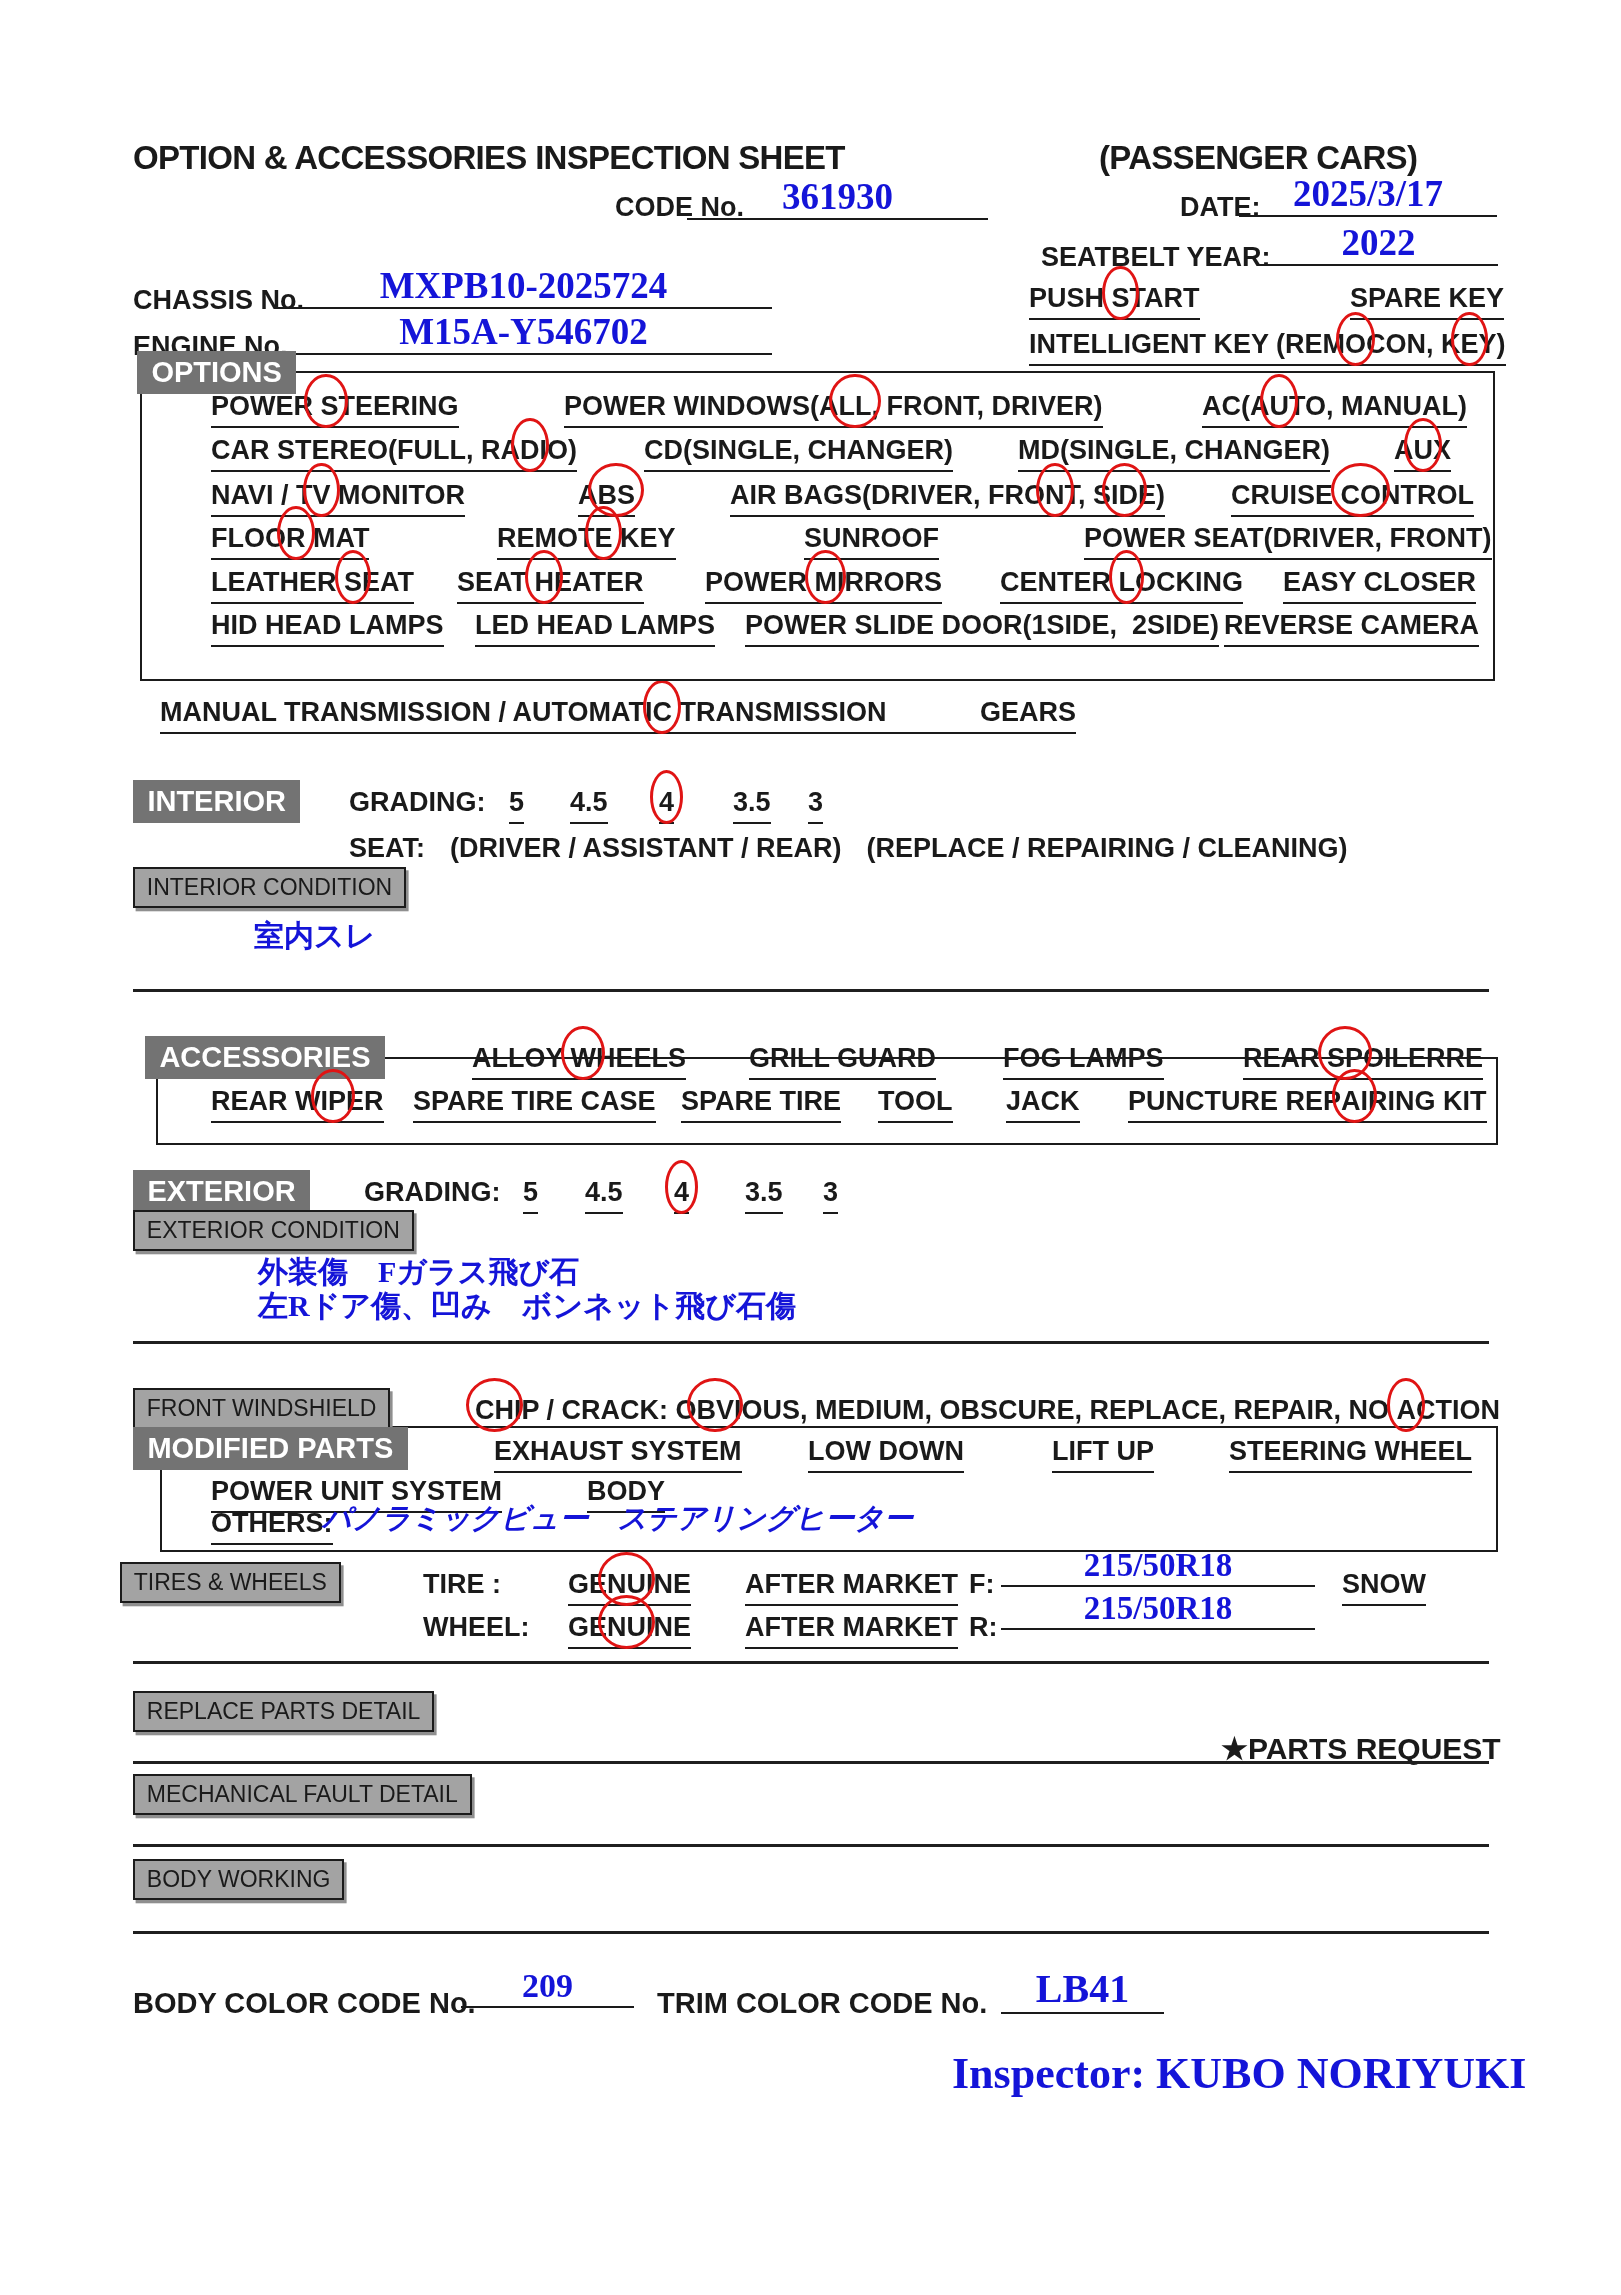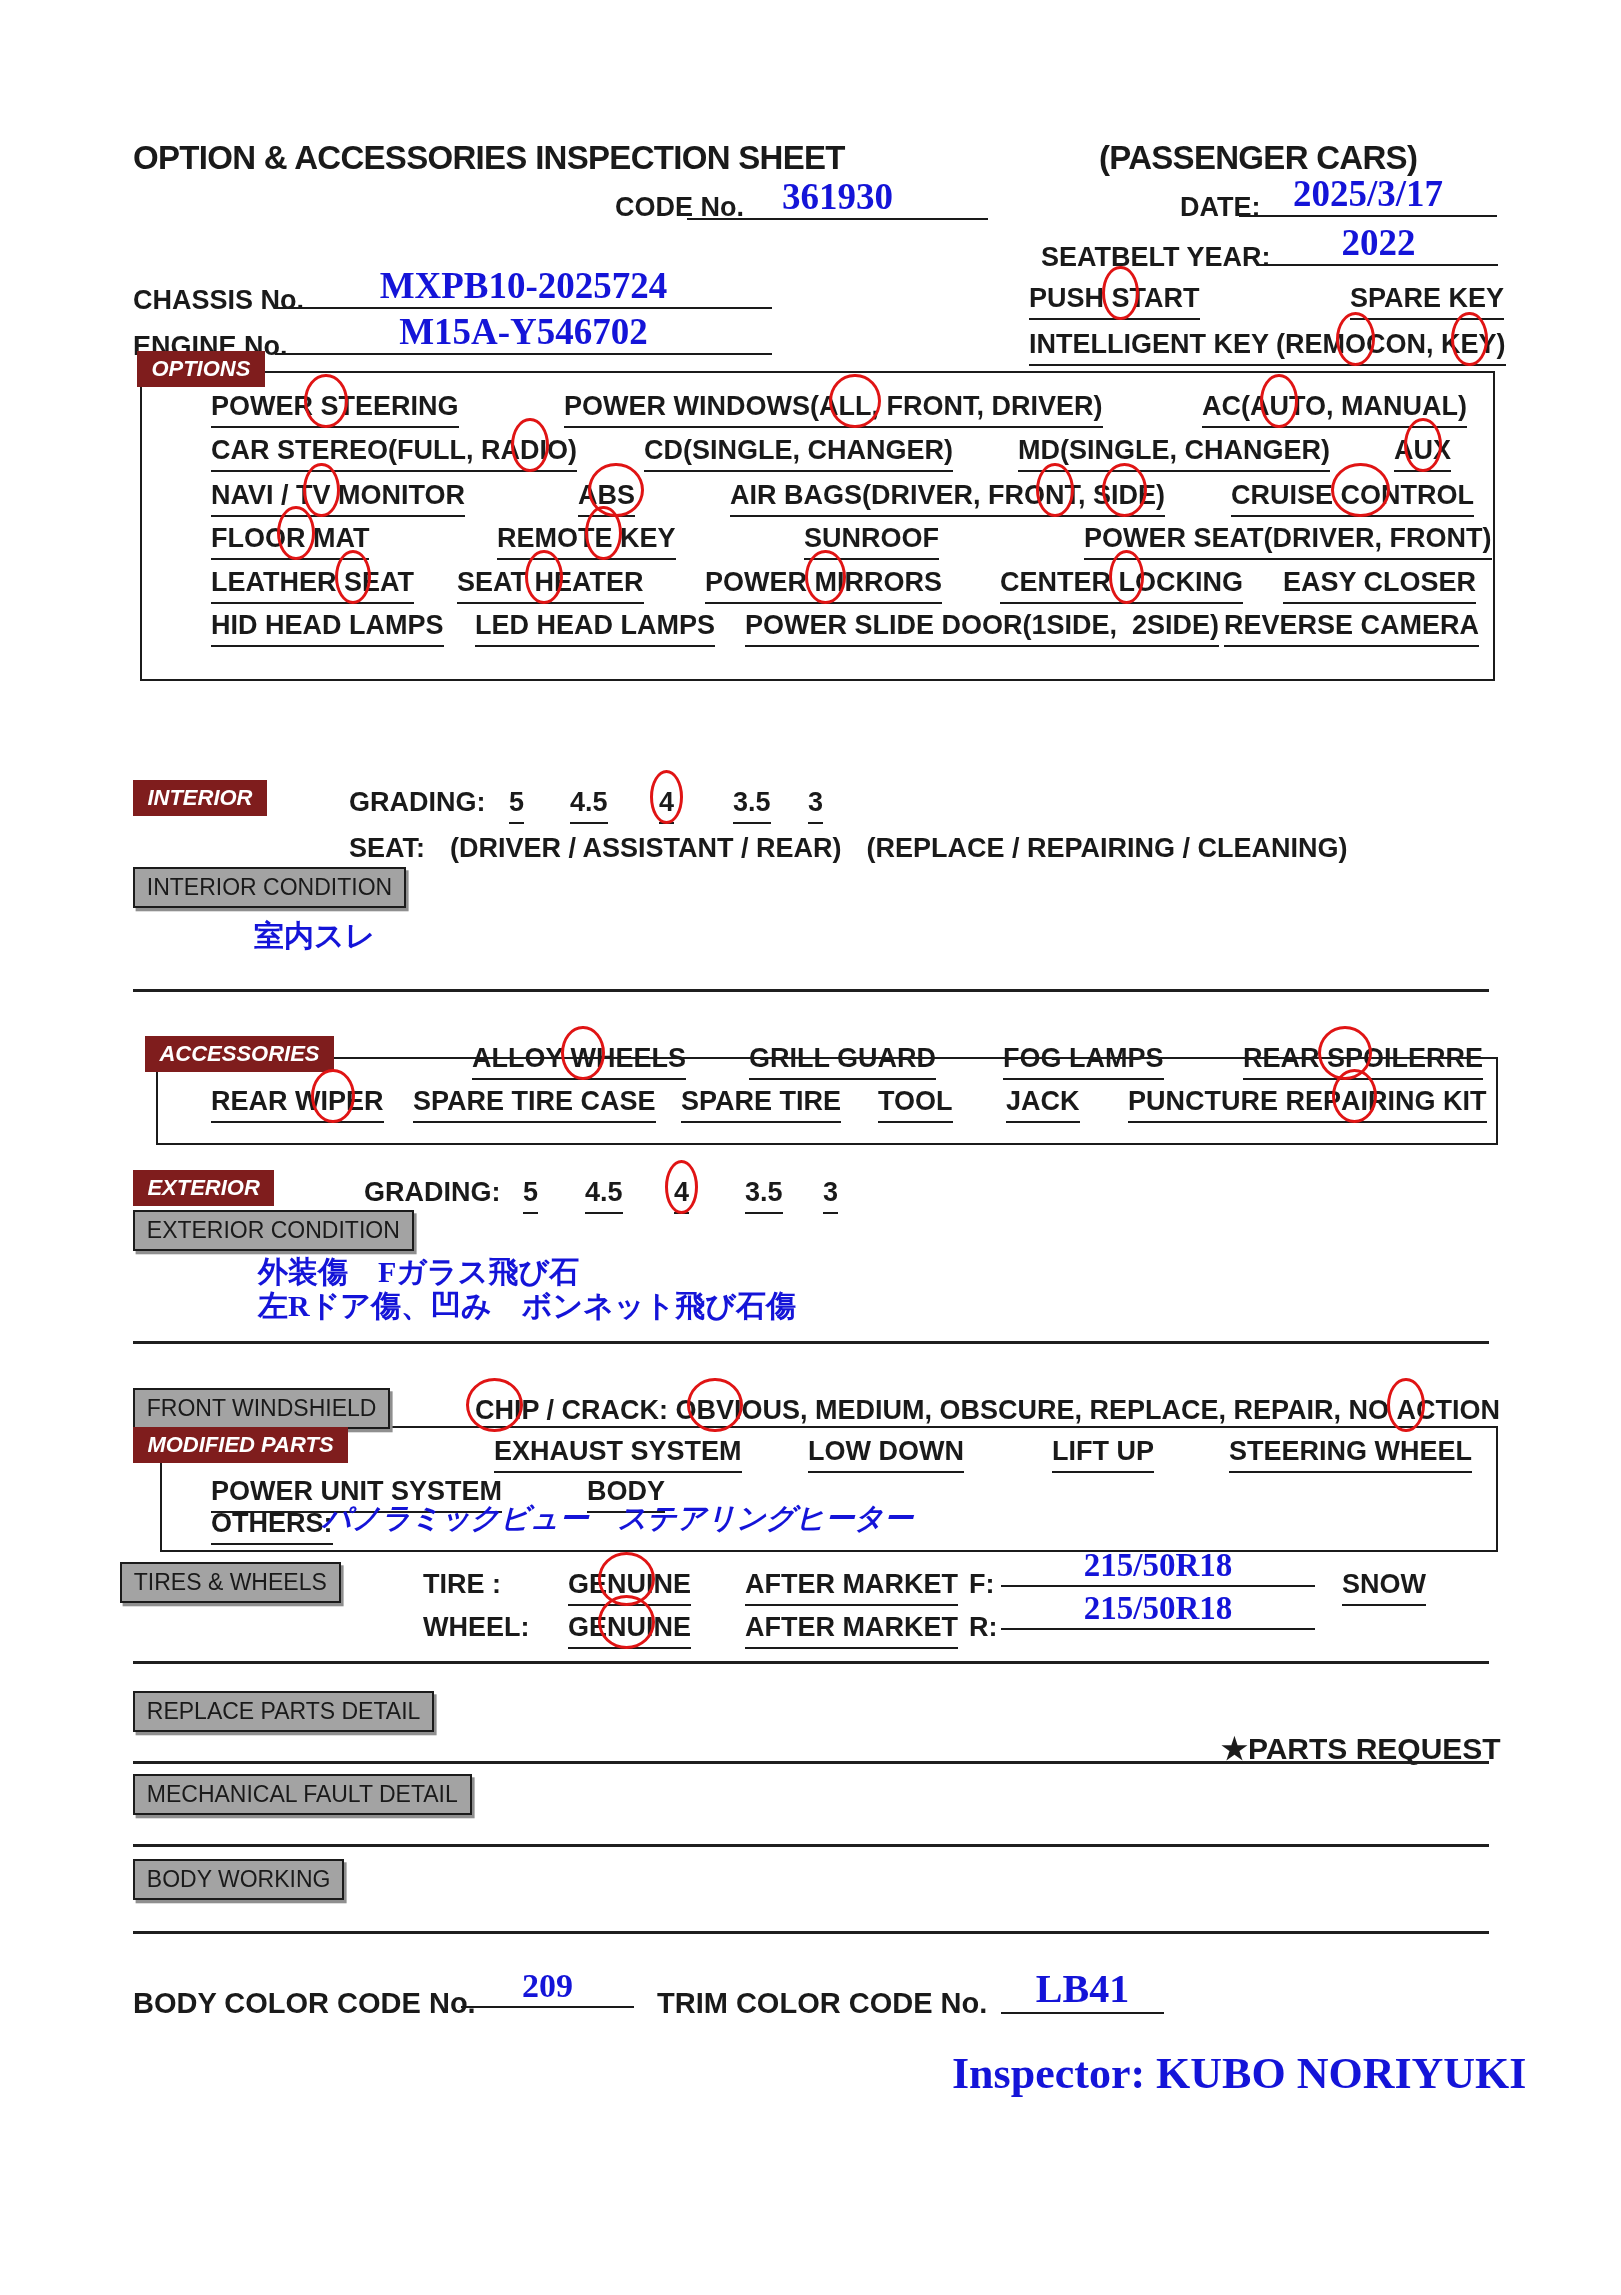--- a/index.html
+++ b/index.html
@@ -16,22 +16,22 @@
     font-family:"Liberation Sans", sans-serif;
     color:var(--ink);
     overflow:hidden;
   }
   .abs{position:absolute;}
   .t{font-size:27px;font-weight:600;line-height:1.1;white-space:pre;}
   .t span{white-space:pre;}
   .big{font-size:33px;font-weight:700;letter-spacing:-0.7px;}
   .u{border-bottom:2.6px solid var(--ink);padding-bottom:3.9px;}
   .tab{
-    background:#7f1d1d;color:#fff;font-weight:700;font-size:22px;
-    padding:5.2px 14.4px;letter-spacing:0px;white-space:pre;z-index:3;font-style:italic;
+    background:#737373;color:#fff;font-weight:700;font-size:29px;
+    padding:5.2px 14.4px;letter-spacing:0px;white-space:pre;z-index:3;
   }
   .obox{
     background:#a3a3a3;border:2px solid #1b1b1b;
     box-shadow:2.6px 3.3px 0 #8f8f8f;
     font-size:23px;font-weight:400;
     padding:5.2px 11.8px;white-space:pre;z-index:3;
   }
   .rect{border:2px solid #1b1b1b;z-index:1;}
   .hr{height:3.3px;background:#1f1f1f;z-index:1;}
   .blue{
@@ -110,20 +110,24 @@
   <div class="abs t u" style="left:457px;top:568px"><span>SEAT </span><span class="c">H</span><span>EATER</span></div>
   <div class="abs t u" style="left:705px;top:568px"><span>POWER </span><span class="c">M</span><span>IRRORS</span></div>
   <div class="abs t u" style="left:1000px;top:568px"><span>CENTER </span><span class="c">L</span><span>OCKING</span></div>
   <div class="abs t u" style="left:1283px;top:568px"><span>EASY CLOSER</span></div>
 
   <div class="abs t u" style="left:211px;top:611px"><span>HID HEAD LAMPS</span></div>
   <div class="abs t u" style="left:475px;top:611px"><span>LED HEAD LAMPS</span></div>
   <div class="abs t u" style="left:745px;top:611px"><span>POWER SLIDE DOOR(1SIDE,  2SIDE)</span></div>
   <div class="abs t u" style="left:1224px;top:611px"><span>REVERSE CAMERA</span></div>
 
+  <div class="abs t u flexline" style="left:160px;top:698px;width:916px;justify-content:space-between">
+    <span><span>MANUAL TRANSMISSION / AUTOMATI</span><span class="c">C</span><span> TRANSMISSION</span></span>
+    <span>GEARS</span>
+  </div>
 
   <div class="abs tab" style="left:133px;top:780px">INTERIOR</div>
   <div class="abs t" style="left:349px;top:788px">GRADING:</div>
   <div class="abs t u" style="left:509px;top:788px"><span>5</span></div>
   <div class="abs t u" style="left:570px;top:788px"><span>4.5</span></div>
   <div class="abs t u" style="left:659px;top:788px"><span class="c">4</span></div>
   <div class="abs t u" style="left:733px;top:788px"><span>3.5</span></div>
   <div class="abs t u" style="left:808px;top:788px"><span>3</span></div>
 
   <div class="abs t flexline" style="left:349px;top:834px;gap:25px">

